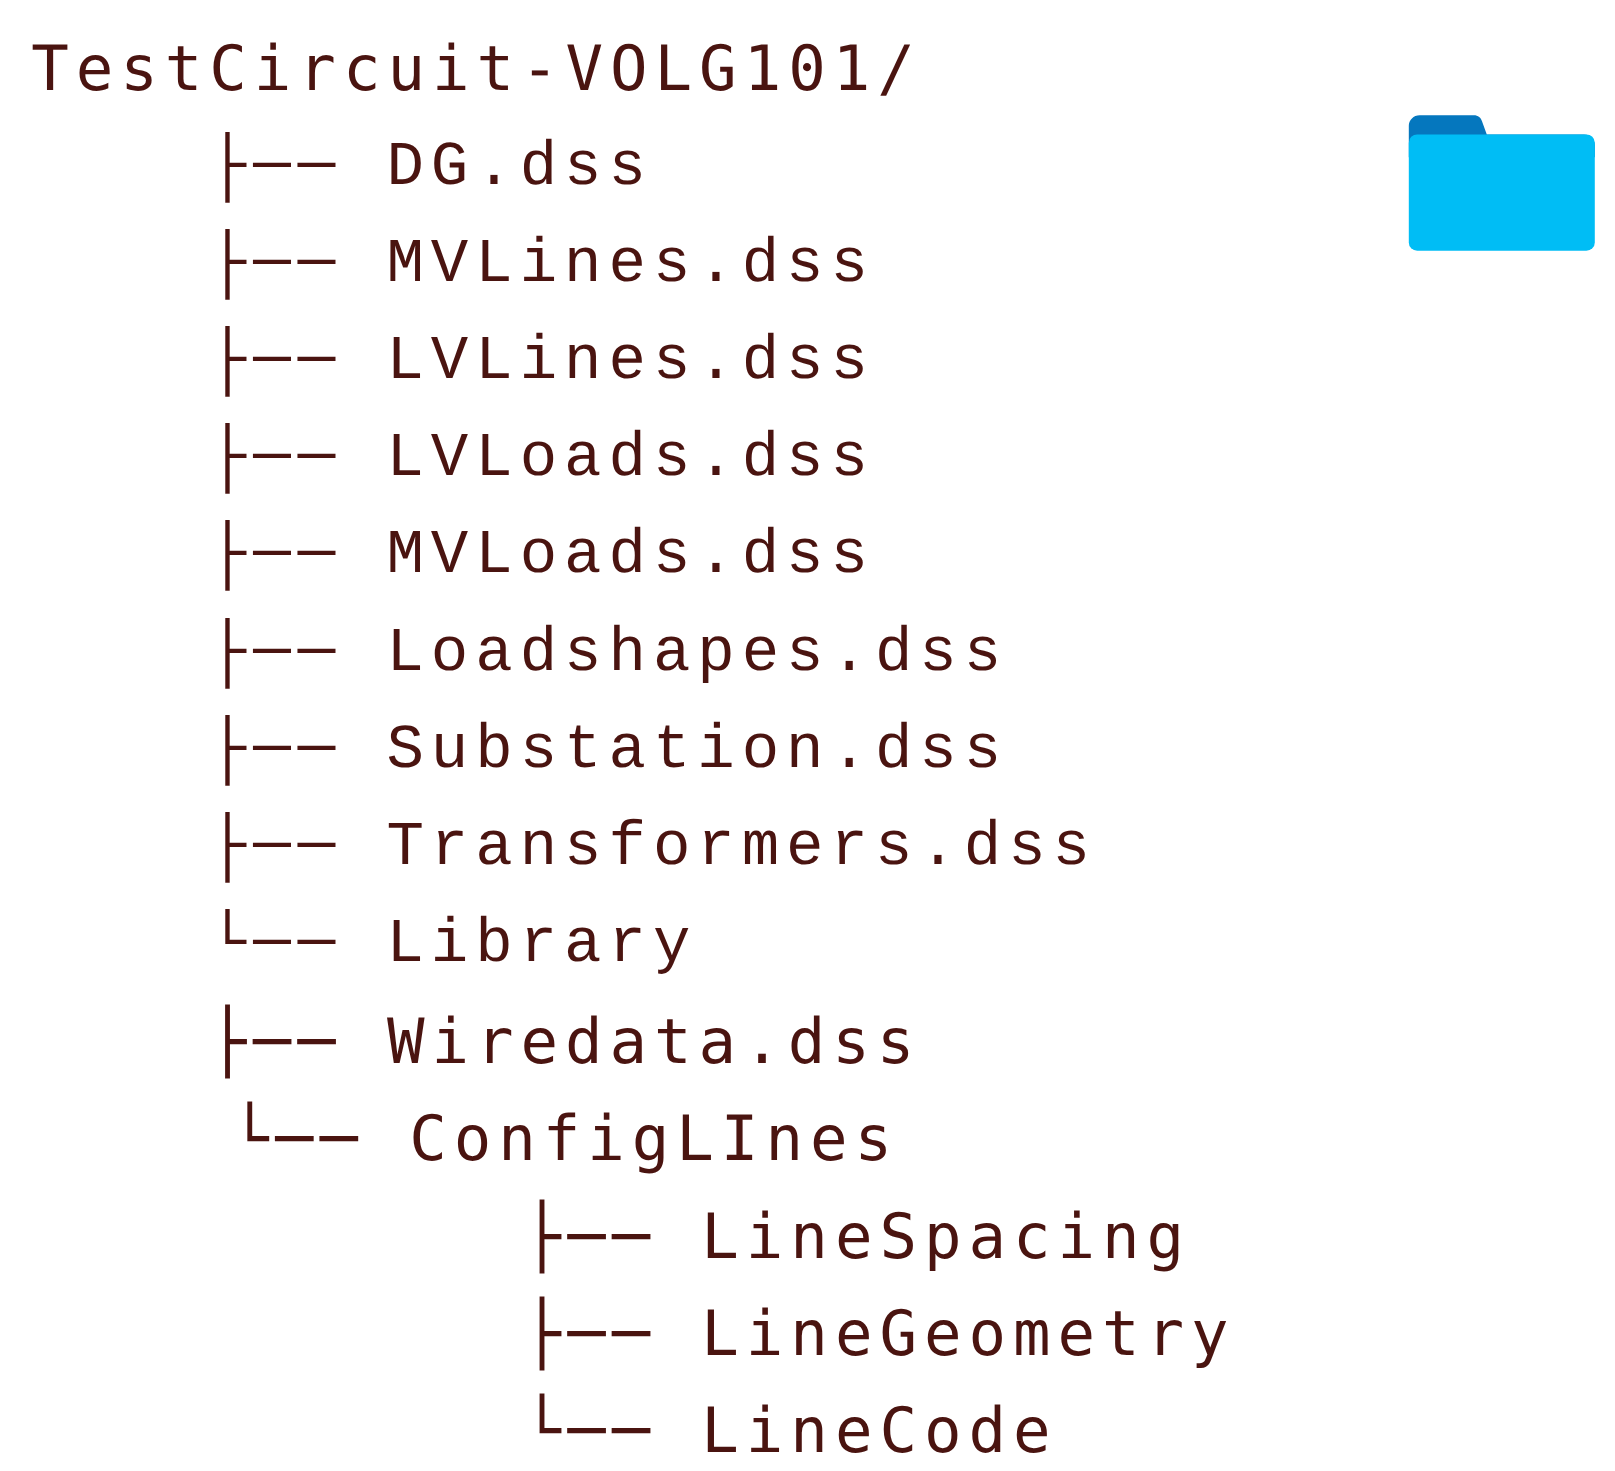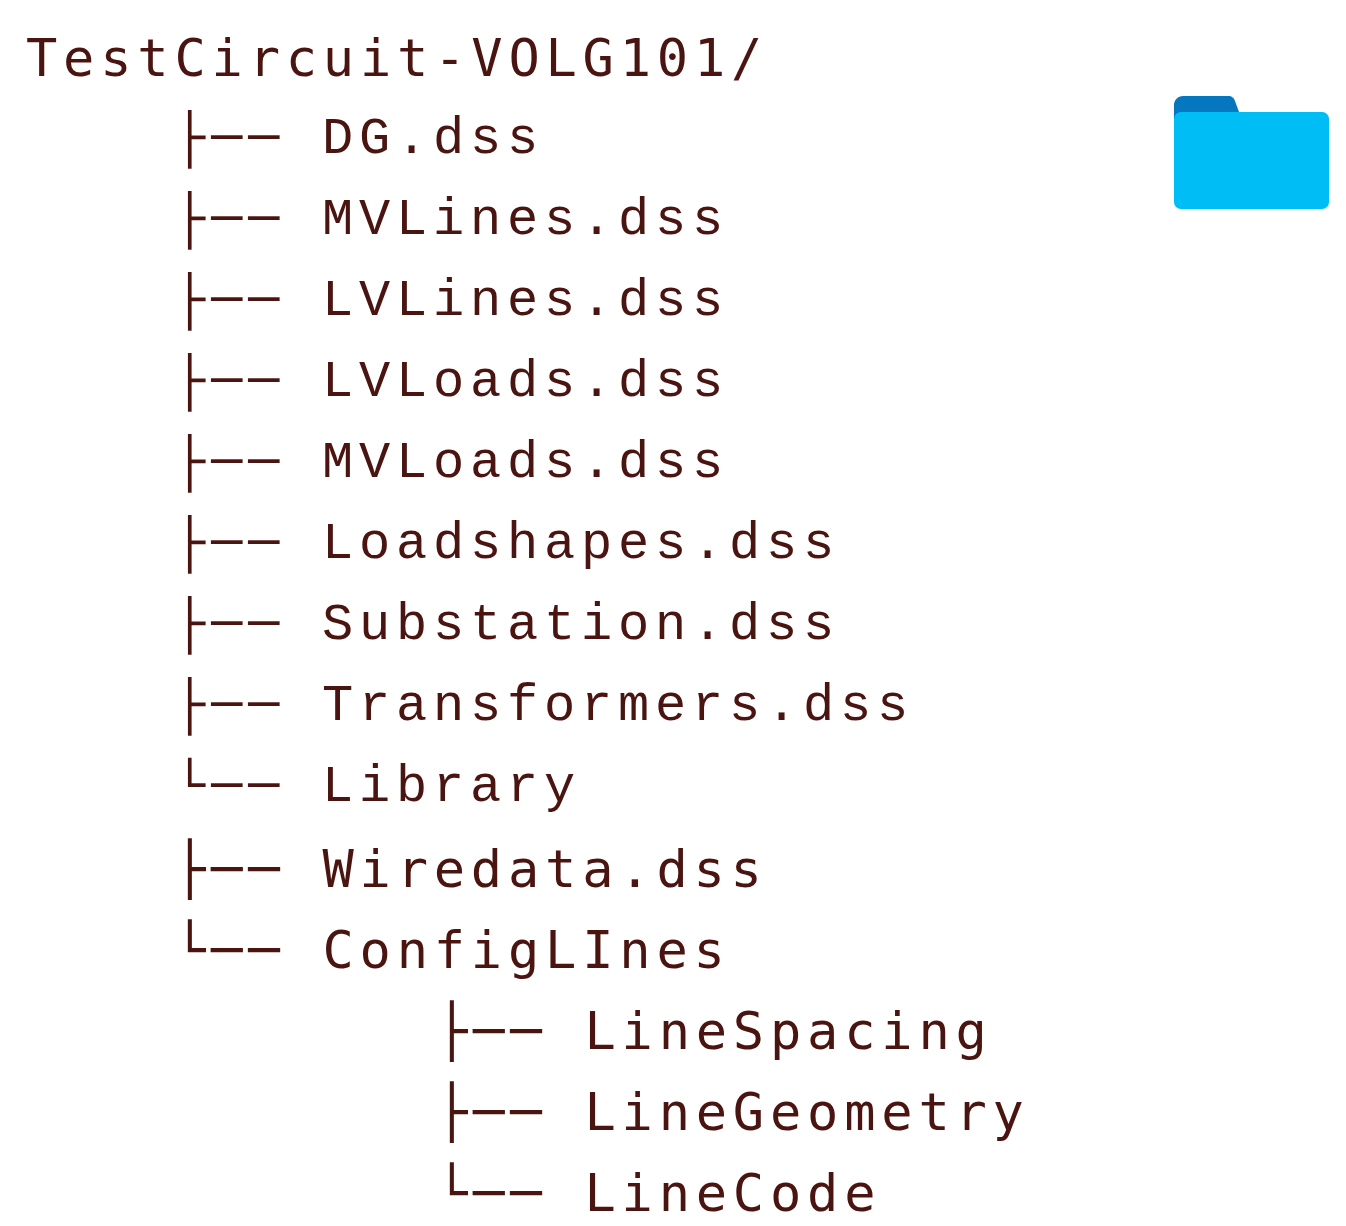--- a/index.html
+++ b/index.html
@@ -34,21 +34,21 @@
     color: #4a1410;
     margin: 0;
   }
 
   .root-line {
     left: 26px;
     top: 6px;
   }
 
   .lvl1 { left: 26px; font-family: Liberation Mono, monospace; }
-  .lvl2 { left: 174px; }
+  .lvl2 { left: 174px; text-align: center; }
   .lvl3 { left: 436px; }
 
   
   #folder-icon {
     position: absolute;
     left: 1172px;
     top: 83px;
     width: 159px;
     height: 116px;
   }

